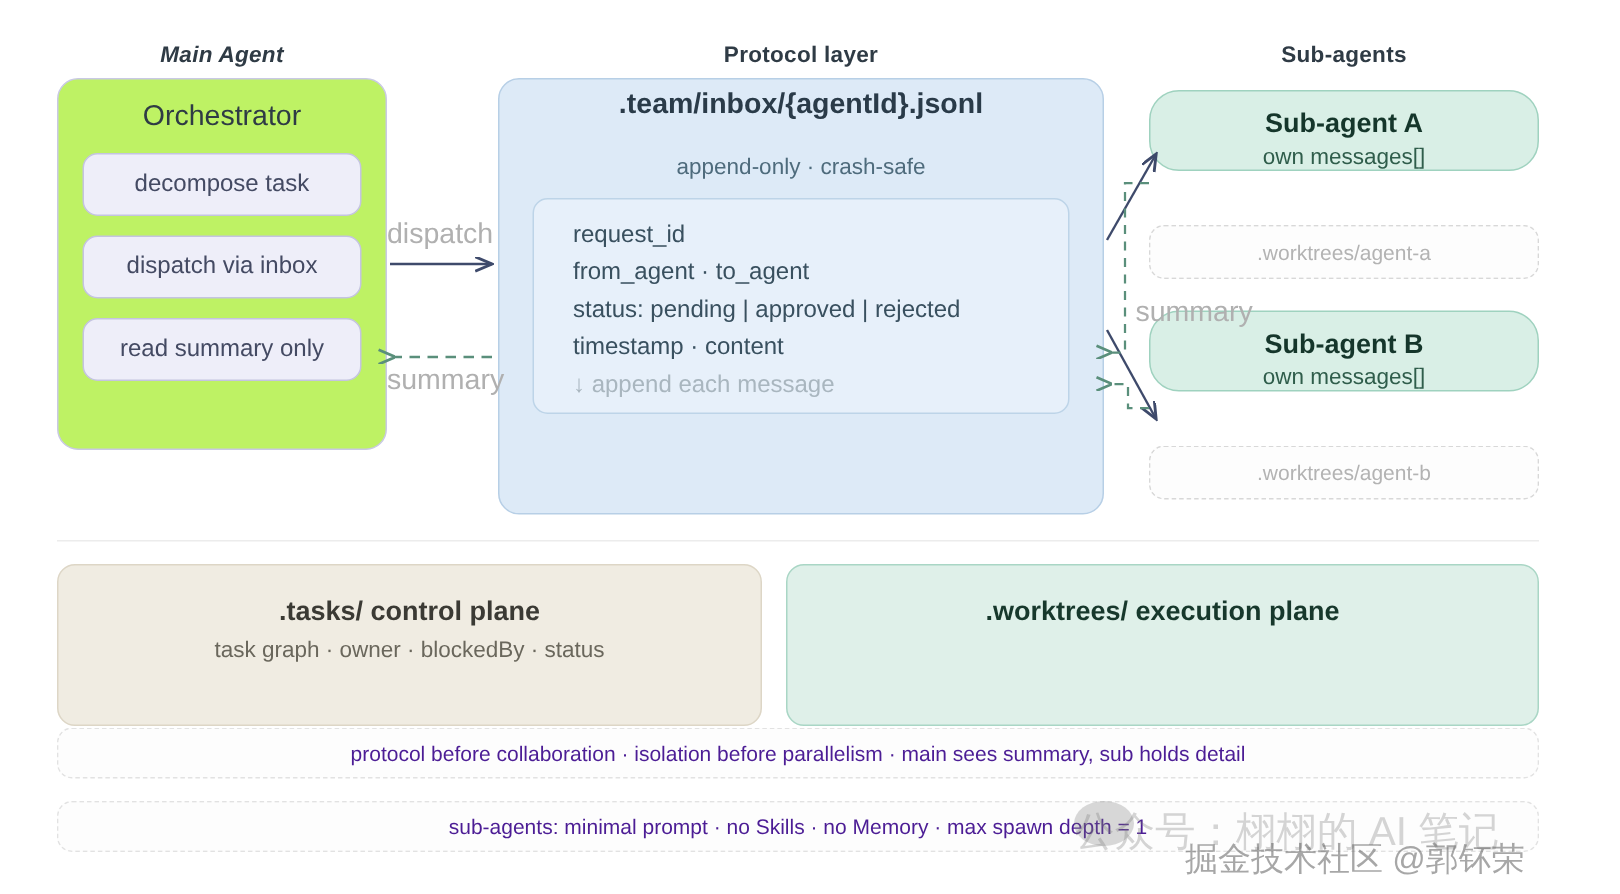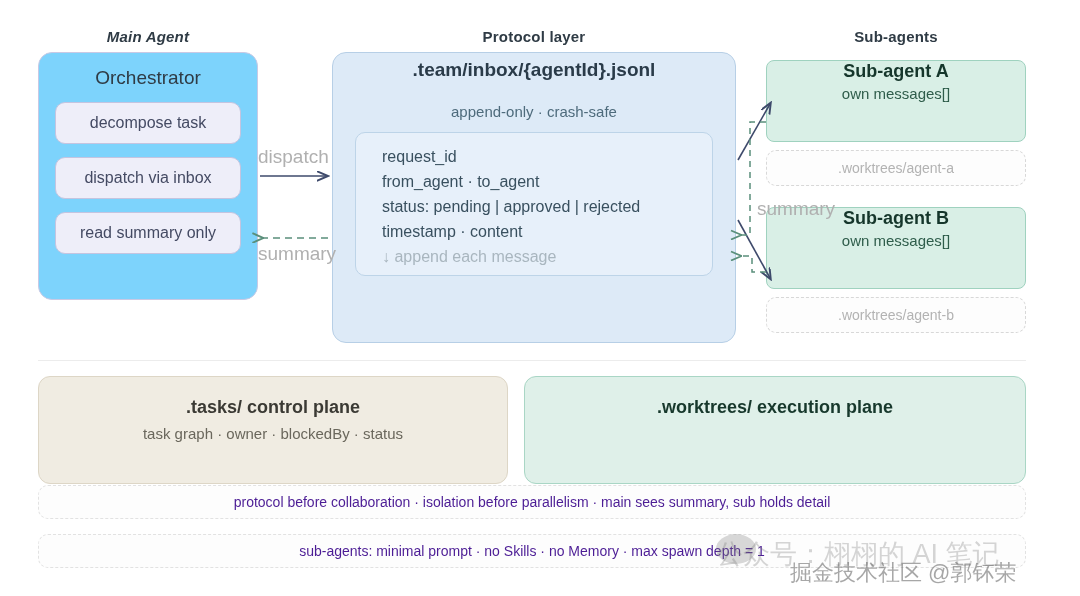--- a/index.html
+++ b/index.html
@@ -28,21 +28,21 @@
   #hdr-main  { left: 38px;  top: 28px; width: 220px; font-style: italic; }
   #hdr-proto { left: 332px; top: 28px; width: 404px; }
   #hdr-sub   { left: 766px; top: 28px; width: 260px; }
 
   
   #orchestrator-panel {
     position: absolute;
     left: 38px; top: 52px;
     width: 220px; height: 248px;
     box-sizing: border-box;
-    background: #7dd3fc;
+    background: #bef264;
     border: 1px solid #c9c9e4;
     border-radius: 14px;
     padding-top: 14px;
   }
   #orchestrator-title {
     font-size: 19px;
     font-weight: 400;
     color: #2f3b45;
     text-align: center;
     margin-bottom: 13px;
@@ -97,27 +97,27 @@
     line-height: 25px;
     color: #39505f;
     white-space: nowrap;
   }
   .field-line.muted { color: #a9b6bf; }
 
   
   .subagent-box {
     position: absolute;
     left: 766px;
-    width: 260px; height: 82px;
+    width: 260px; height: 54px;
     box-sizing: border-box;
     background: #d9efe6;
     border: 1px solid #9fd2bf;
-    border-radius: 8px;
-    text-align: center;
-    padding-top: 0;
+    border-radius: 20px;
+    text-align: center;
+    padding-top: 11px;
   }
   #subagent-a { top: 60px; }
   #subagent-b { top: 207px; }
   .subagent-title {
     font-size: 18px;
     font-weight: 700;
     color: #15362b;
   }
   .subagent-sub {
     font-size: 15px;

